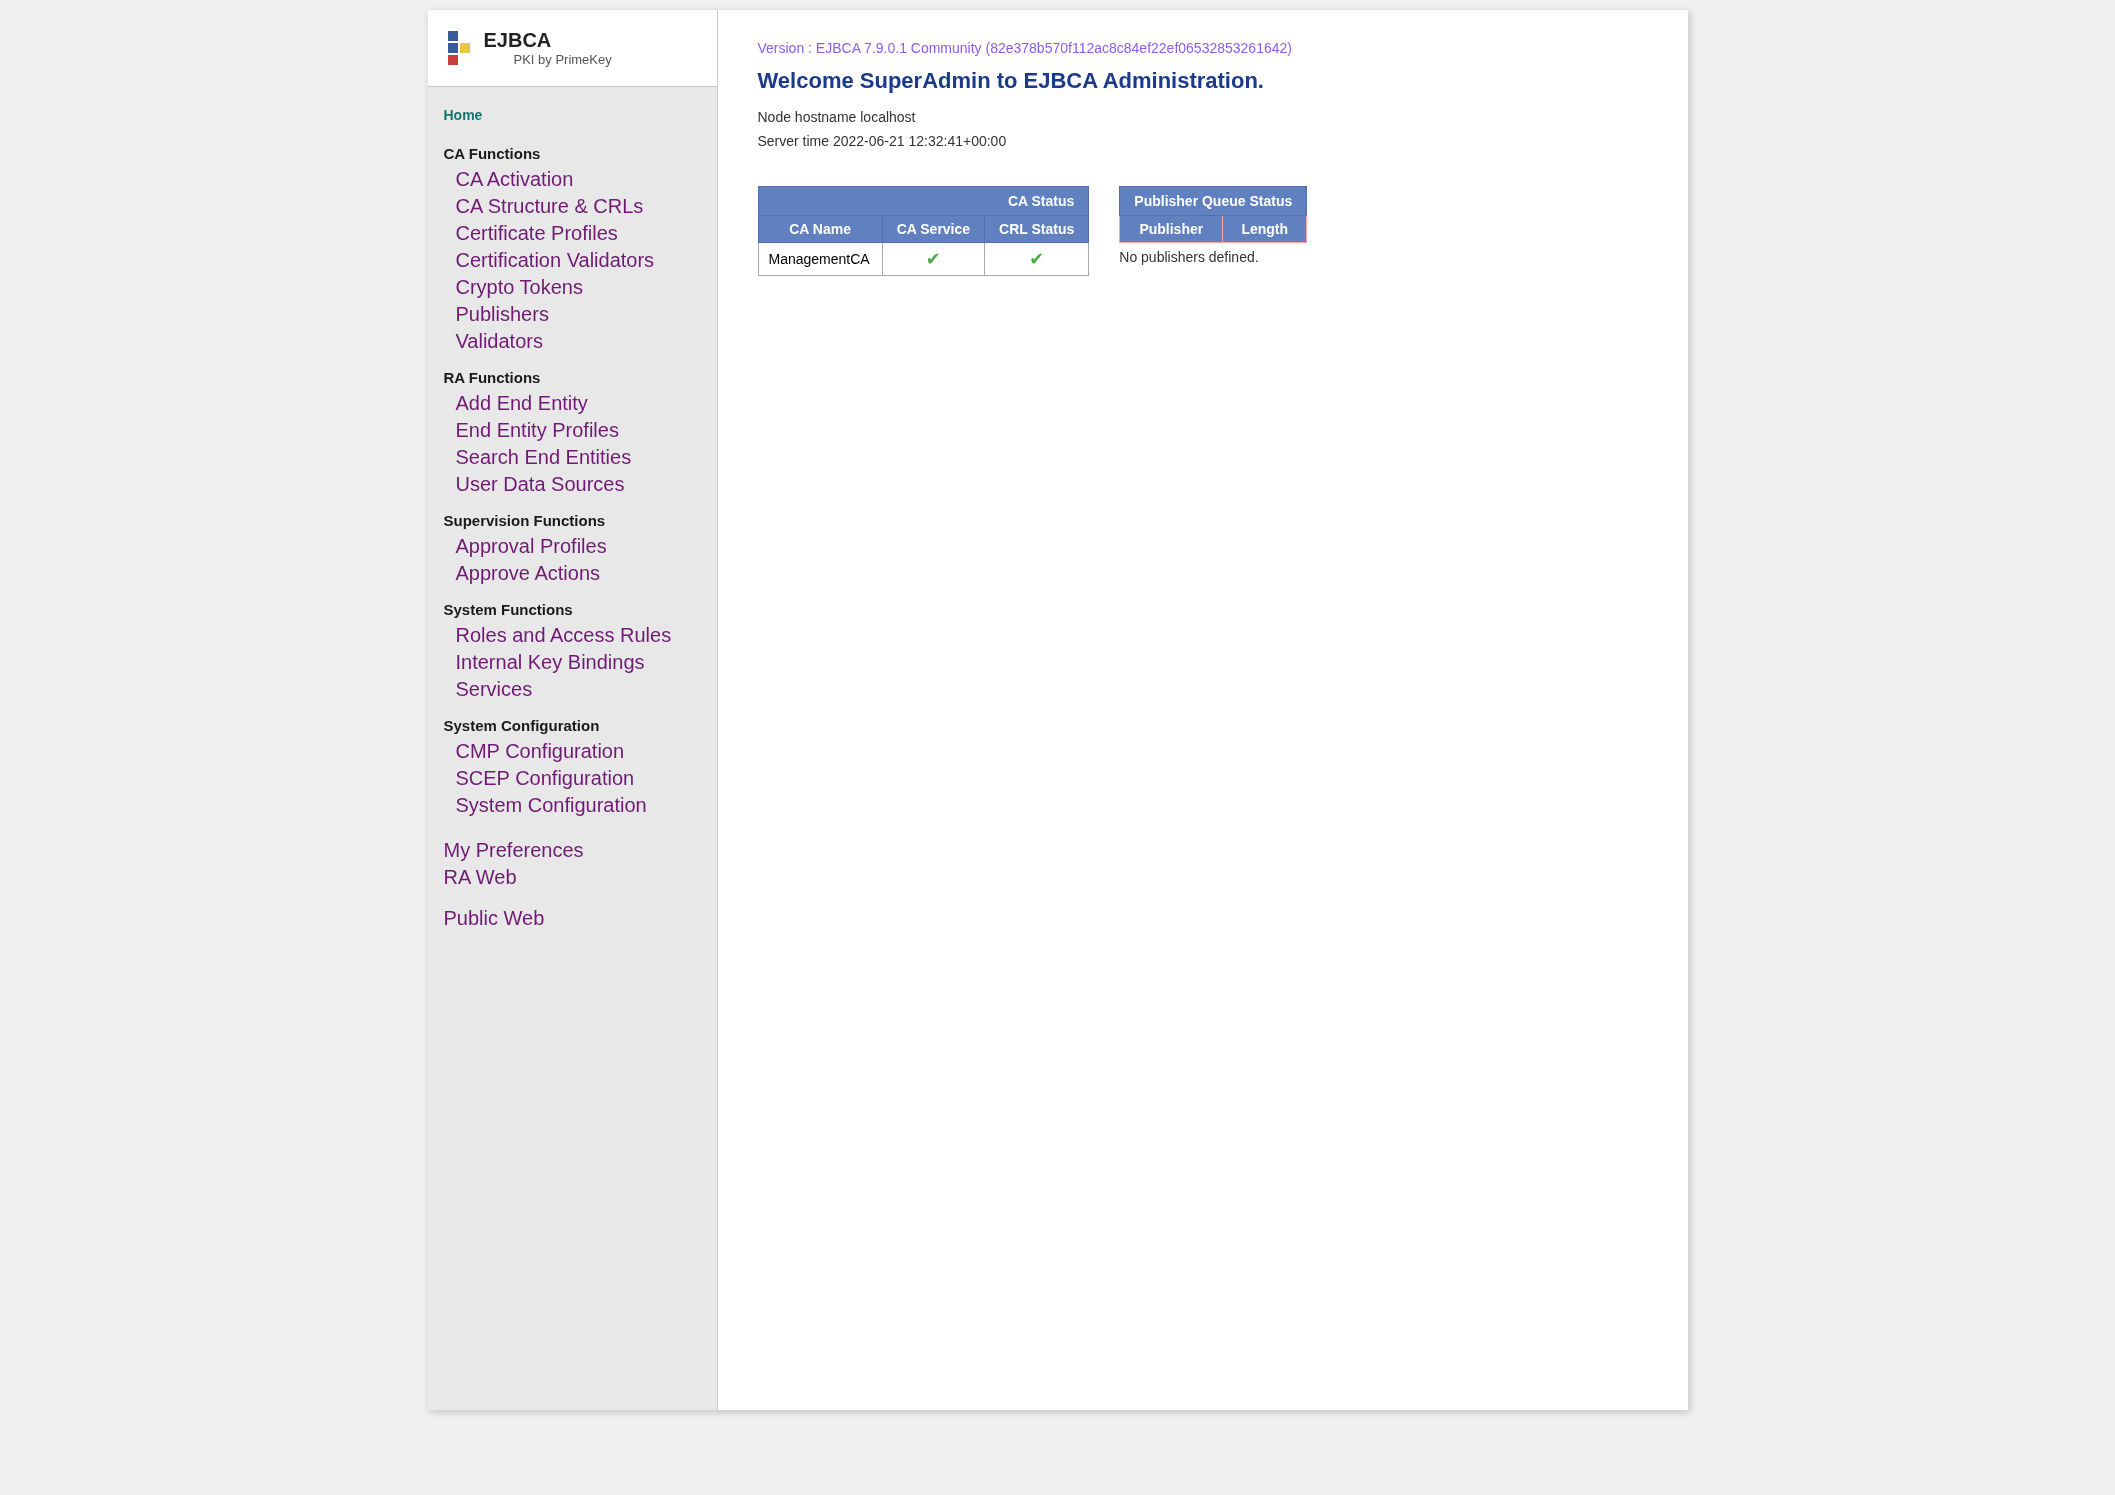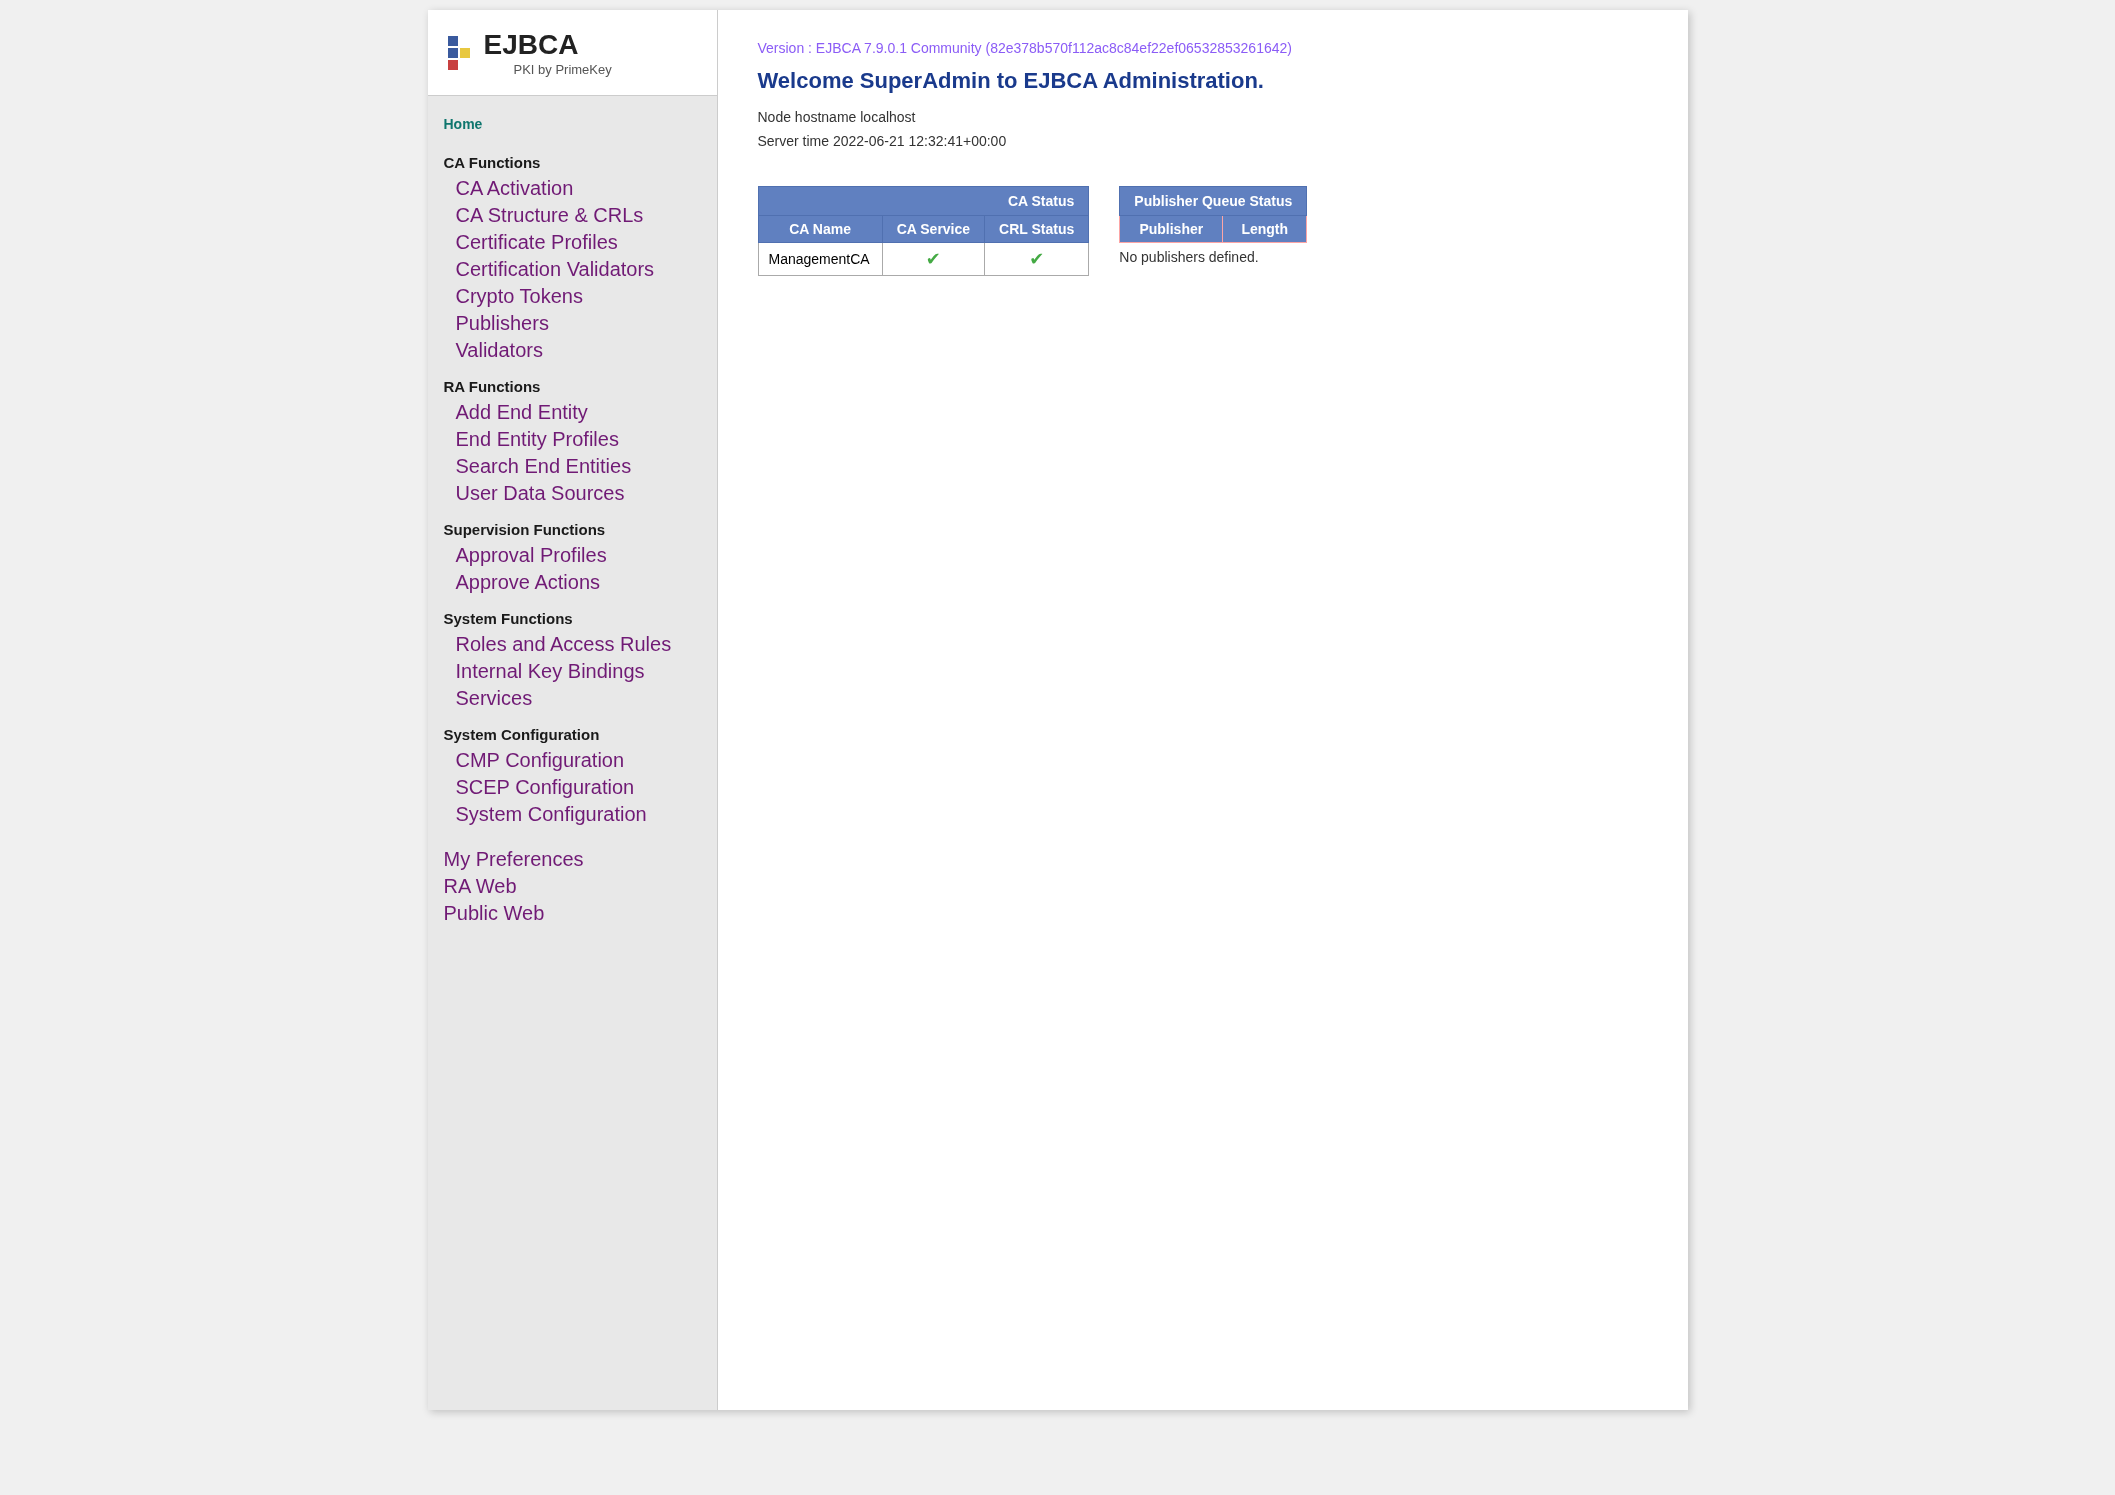--- a/index.html
+++ b/index.html
@@ -42,21 +42,21 @@
       grid-template-columns: 10px 10px;
       grid-template-rows: 10px 10px 10px;
       gap: 2px;
       width: 24px;
     }
     .logo-block-blue-top { background: #3a5a9e; grid-column: 1; grid-row: 1; }
     .logo-block-blue-mid { background: #3a5a9e; grid-column: 1; grid-row: 2; }
     .logo-block-yellow { background: #e8c840; grid-column: 2; grid-row: 2; }
     .logo-block-red { background: #c84040; grid-column: 1; grid-row: 3; }
     .logo-text { line-height: 1.2; }
-    .logo-text .ejbca { font-size: 28px; font-weight: bold; color: #222; }
+    .logo-text .ejbca { font-size: 20px; font-weight: bold; color: #222; }
     .logo-text .pki { font-size: 13px; color: #555; margin-left: 30px; }
     .sidebar-nav { padding: 0 16px; }
     .nav-home {
       display: block;
       color: #0f766e;
       text-decoration: none;
       font-weight: bold;
       font-size: 14px;
       padding: 4px 0 8px 0;
     }
@@ -216,21 +216,21 @@
       <a class="nav-link" href="#">Services</a>
 
       <div class="nav-section-title">System Configuration</div>
       <a class="nav-link" href="#">CMP Configuration</a>
       <a class="nav-link" href="#">SCEP Configuration</a>
       <a class="nav-link" href="#">System Configuration</a>
 
       <div class="nav-divider"></div>
       <a class="nav-link" style="padding-left:0; margin-top:8px;" href="#">My Preferences</a>
       <a class="nav-link" style="padding-left:0;" href="#">RA Web</a>
-      <a class="nav-link" style="padding-left:0;" href="#">Public Web</a>
+      <a class="nav-link" style="padding-left:0;margin-top:14px;" href="#">Public Web</a>
     </div>
   </div>
 
   <div class="main-content">
     <div class="version-line">Version : EJBCA 7.9.0.1 Community (82e378b570f112ac8c84ef22ef06532853261642)</div>
     <div class="welcome-heading">Welcome SuperAdmin to EJBCA Administration.</div>
     <div class="node-info">
       <div>Node hostname localhost</div>
       <div>Server time 2022-06-21 12:32:41+00:00</div>
     </div>

